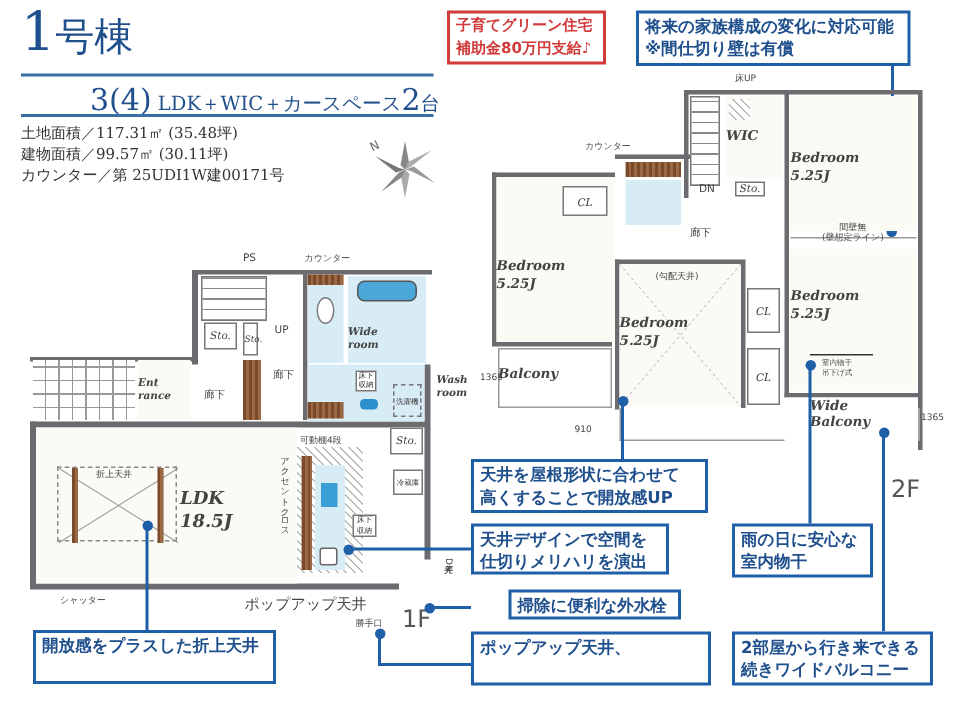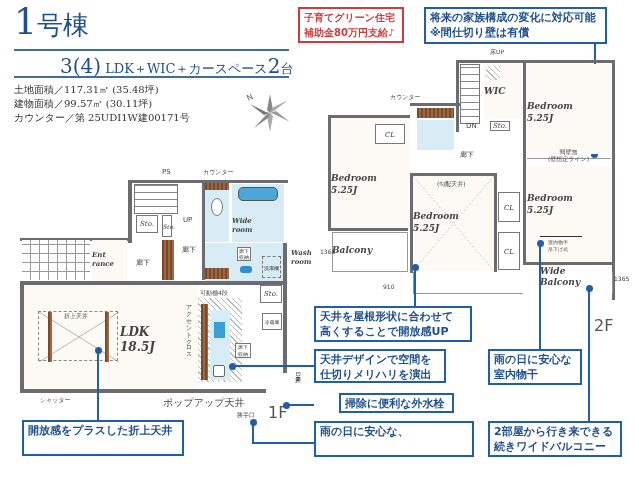--- a/index.html
+++ b/index.html
@@ -266,21 +266,21 @@
 </div>
 
 <div class="dot" style="left:283px; top:402px;"></div>
 <div class="hline" style="left:286px; top:404px; width:28px;"></div>
 <div class="abs callout" style="left:314px; top:393px; width:115px; height:20px;margin-left:25px;">掃除に便利な外水栓</div>
 
 <div class="dot" style="left:250px; top:419px;"></div>
 <div class="vline" style="left:252px; top:422px; height:22px;"></div>
 <div class="hline" style="left:252px; top:442px; width:62px;"></div>
 <div class="abs callout" style="left:314px; top:421px; width:160px; height:36px;">
-  <div>雨の日に安心な、</div>
+  <div>ポップアップ天井、</div>
 </div>
 
 <div class="dot" style="left:537px; top:240px;"></div>
 <div class="vline" style="left:539px; top:244px; height:106px;"></div>
 <div class="abs callout" style="left:488px; top:349px; width:94px; height:36px;">
   <div>雨の日に安心な</div>
   <div>室内物干</div>
 </div>
 
 <div class="dot" style="left:586px; top:285px;"></div>

